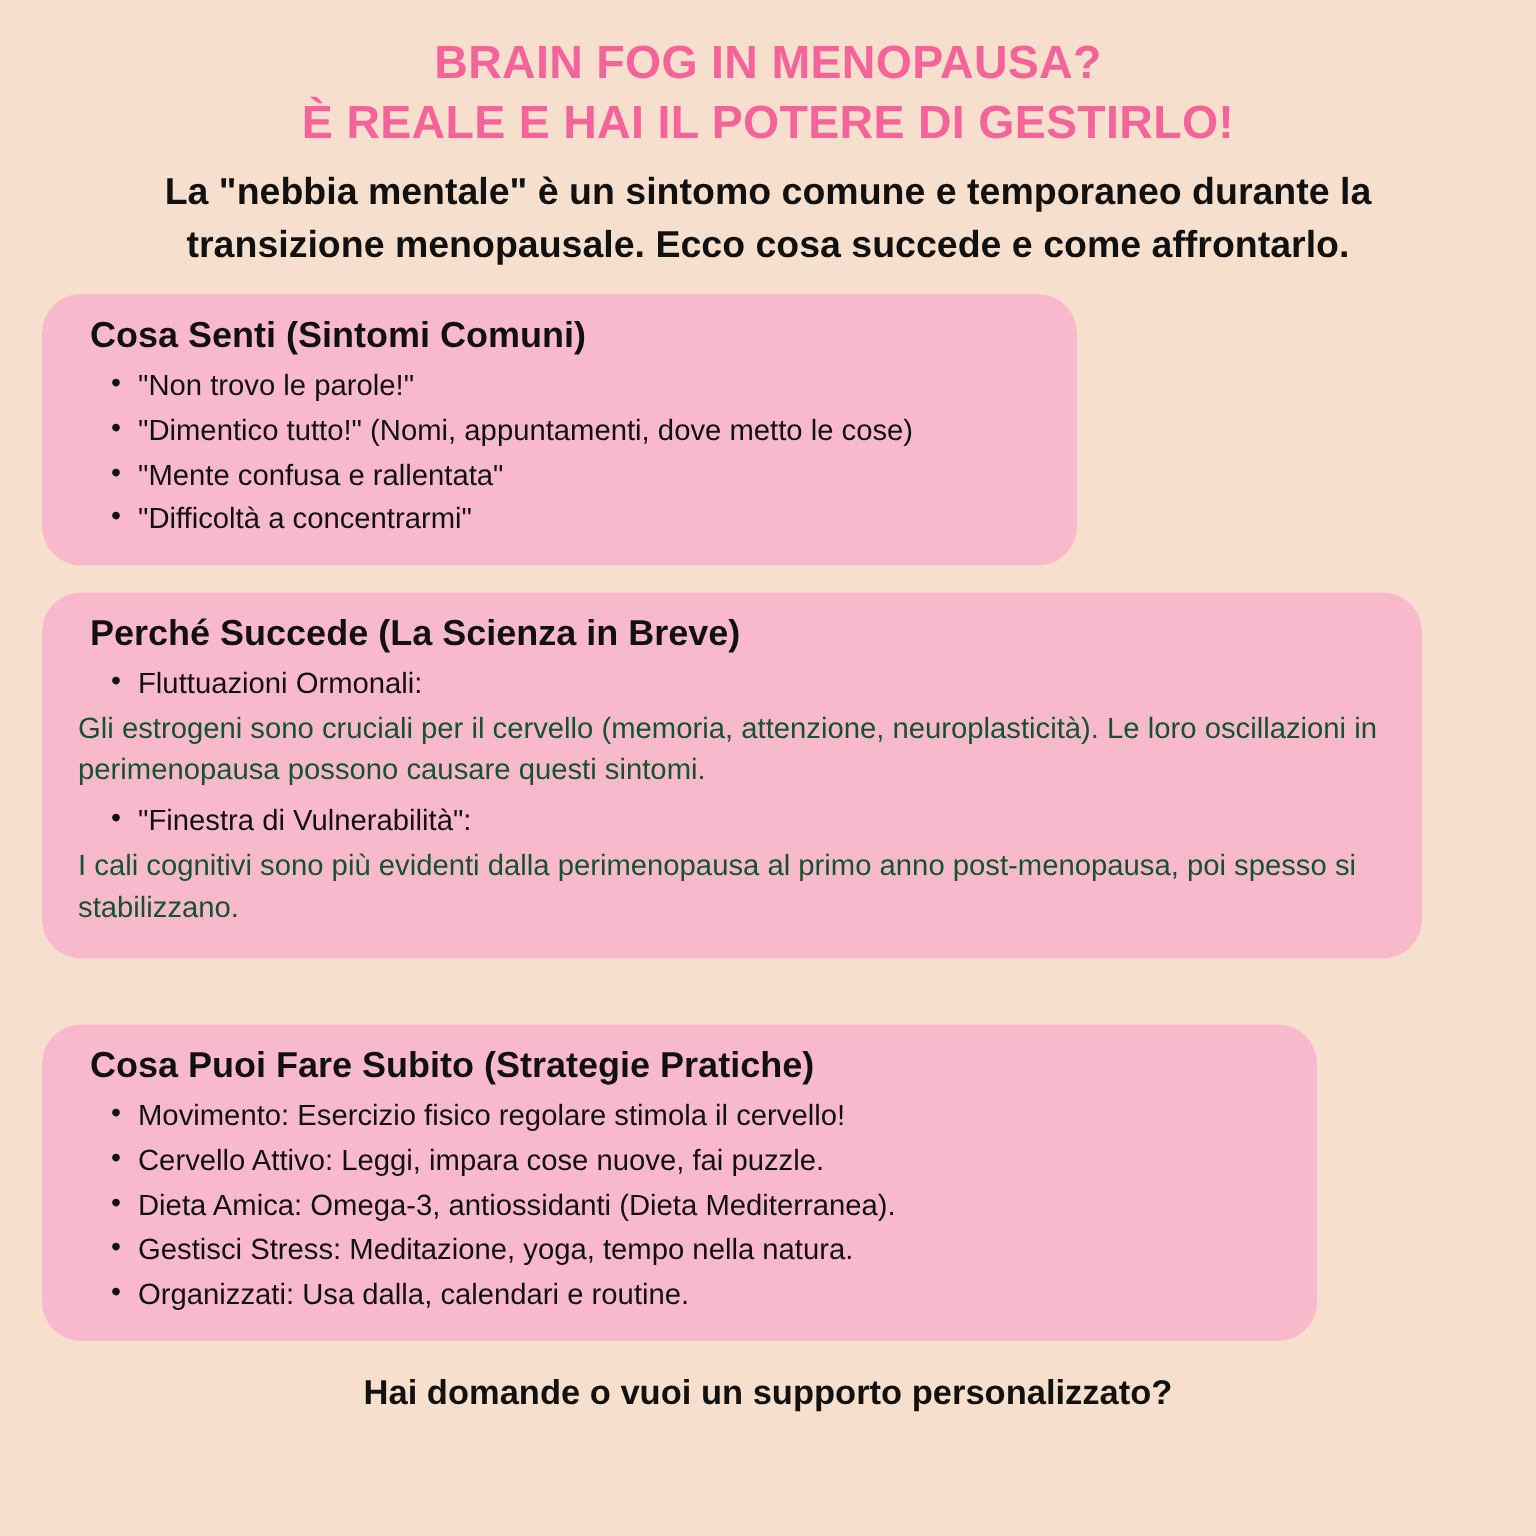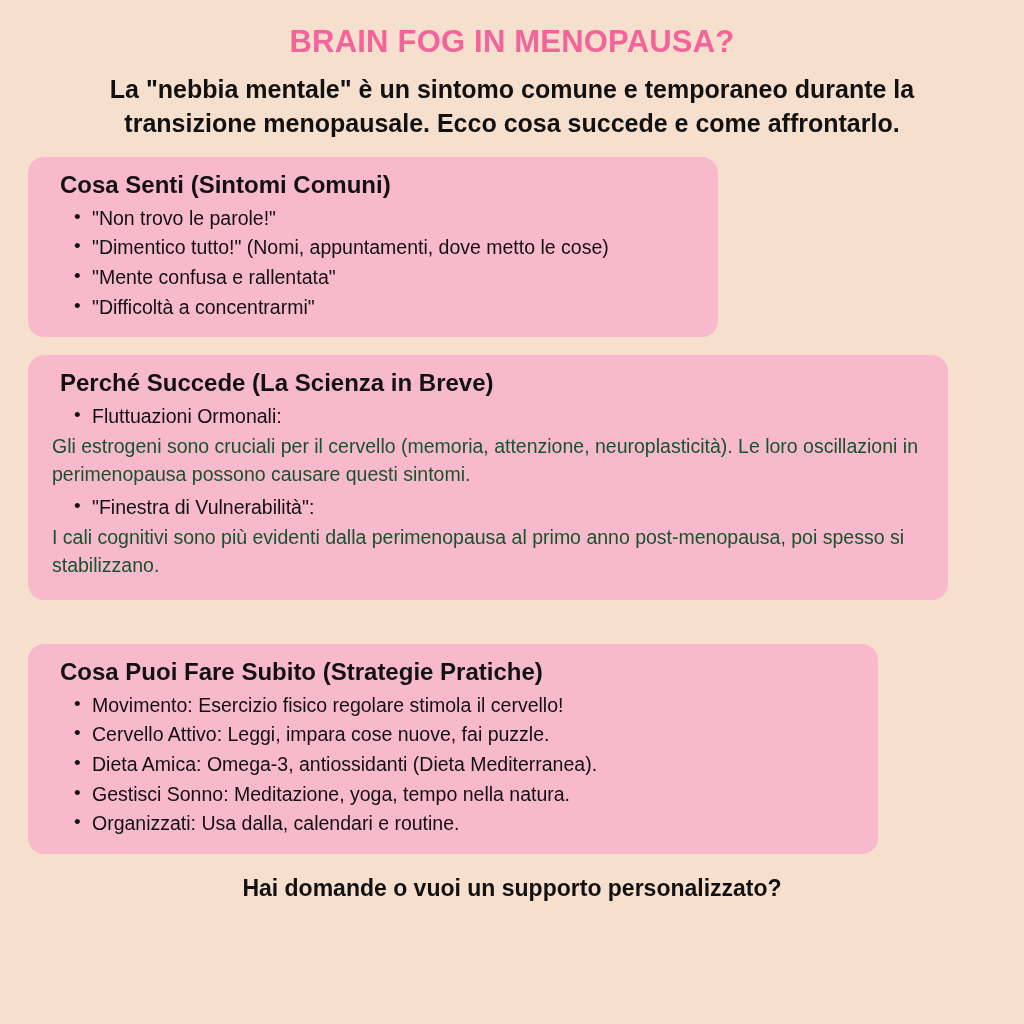--- a/index.html
+++ b/index.html
@@ -35,21 +35,21 @@
   .subtitle {
     text-align: center;
     color: #111;
     font-weight: bold;
     font-size: 25px;
     line-height: 1.38;
     margin: 10px 18px 16px 18px;
   }
   .card {
     background: #f9b9cd;
-    border-radius: 16px;
+    border-radius: 26px;
     padding: 12px 22px 14px 22px;
     margin-bottom: 18px;
     box-sizing: border-box;
   }
   .card-1 { width: 690px; }
   .card-2 { width: 920px; }
   .card-3 { width: 850px; margin-top: 44px; }
   .card-title {
     font-weight: bold;
     font-size: 24px;
@@ -92,20 +92,21 @@
     margin-top: 2px;
   }
 </style>
 </head>
 <body>
 
 <div class="page">
 
   <div class="title-block">
     <div class="title-line">BRAIN FOG IN MENOPAUSA?</div>
+    <div class="title-line">È REALE E HAI IL POTERE DI GESTIRLO!</div>
   </div>
 
   <div class="subtitle">La "nebbia mentale" è un sintomo comune e temporaneo durante la transizione menopausale. Ecco cosa succede e come affrontarlo.</div>
 
   <div class="card card-1">
     <div class="card-title">Cosa Senti (Sintomi Comuni)</div>
     <ul class="bullets">
       <li>"Non trovo le parole!"</li>
       <li>"Dimentico tutto!" (Nomi, appuntamenti, dove metto le cose)</li>
       <li>"Mente confusa e rallentata"</li>
@@ -131,21 +132,21 @@
     </div>
 
   </div>
 
   <div class="card card-3">
     <div class="card-title">Cosa Puoi Fare Subito (Strategie Pratiche)</div>
     <ul class="bullets">
       <li>Movimento: Esercizio fisico regolare stimola il cervello!</li>
       <li>Cervello Attivo: Leggi, impara cose nuove, fai puzzle.</li>
       <li>Dieta Amica: Omega-3, antiossidanti (Dieta Mediterranea).</li>
-      <li>Gestisci Sonno: Meditazione, yoga, tempo nella natura.</li>
+      <li>Gestisci Stress: Meditazione, yoga, tempo nella natura.</li>
       <li>Organizzati: Usa dalla, calendari e routine.</li>
     </ul>
   </div>
 
   <div class="footer-cta">
     <div>Hai domande o vuoi un supporto personalizzato?</div>
 
   </div>
 
 </div>

